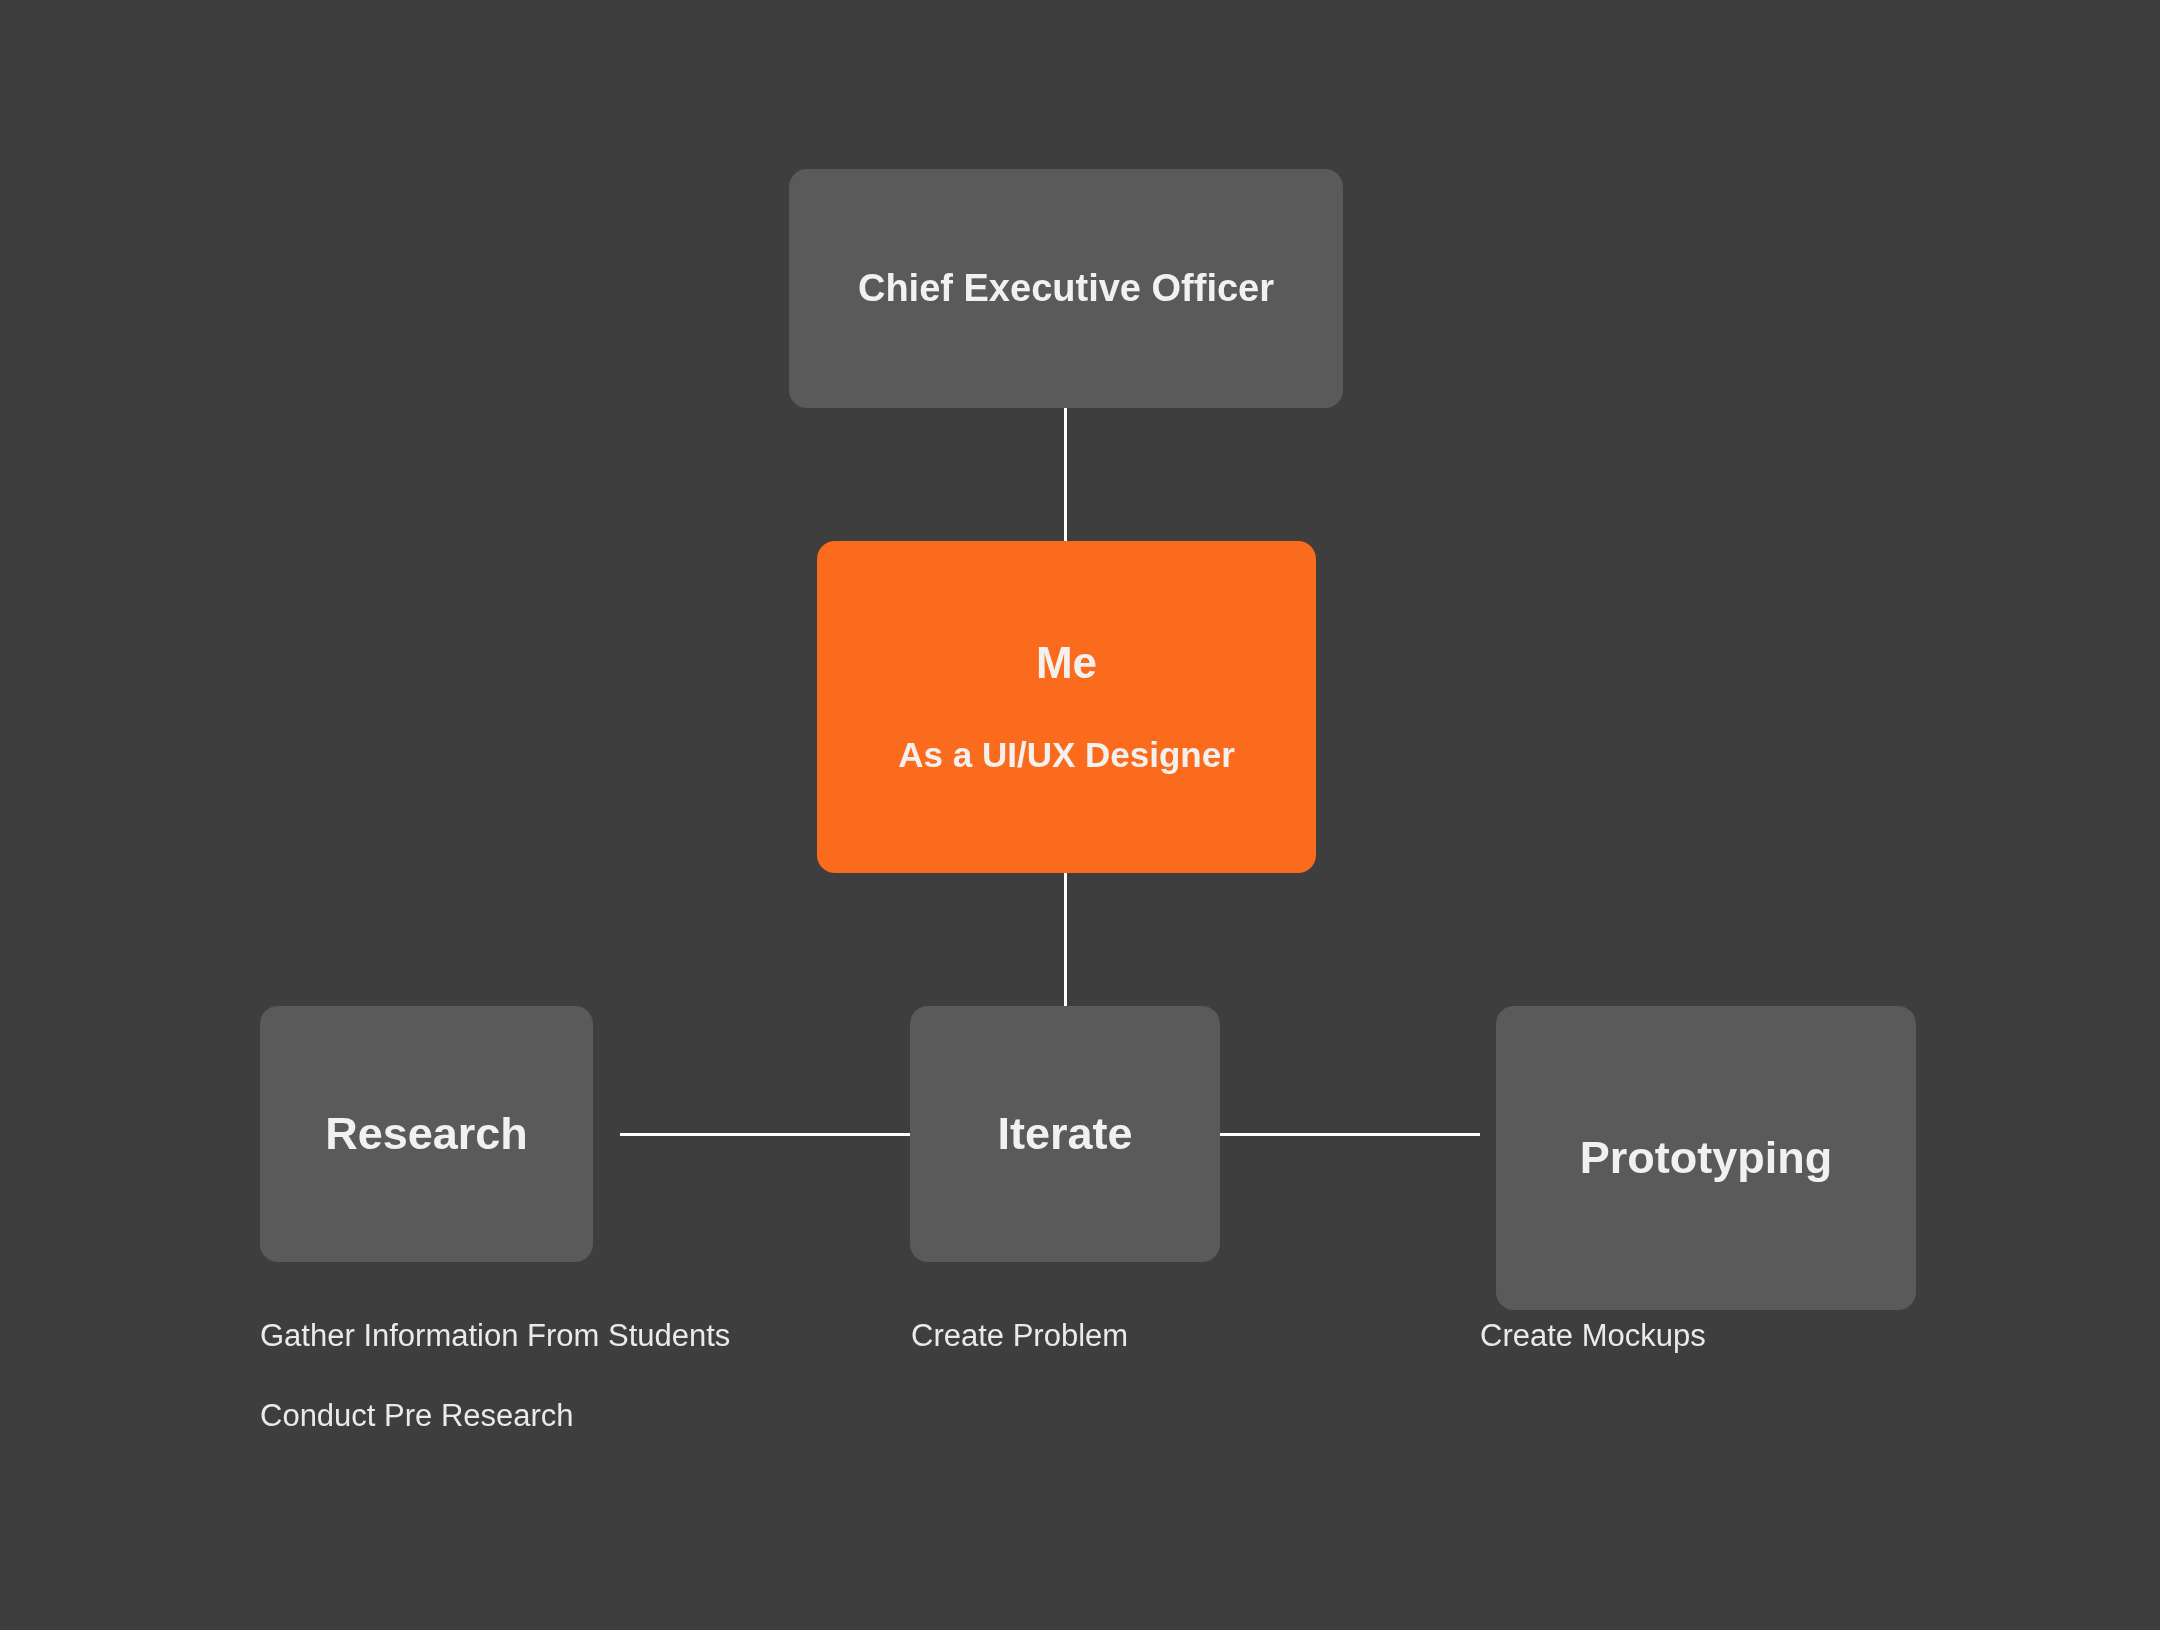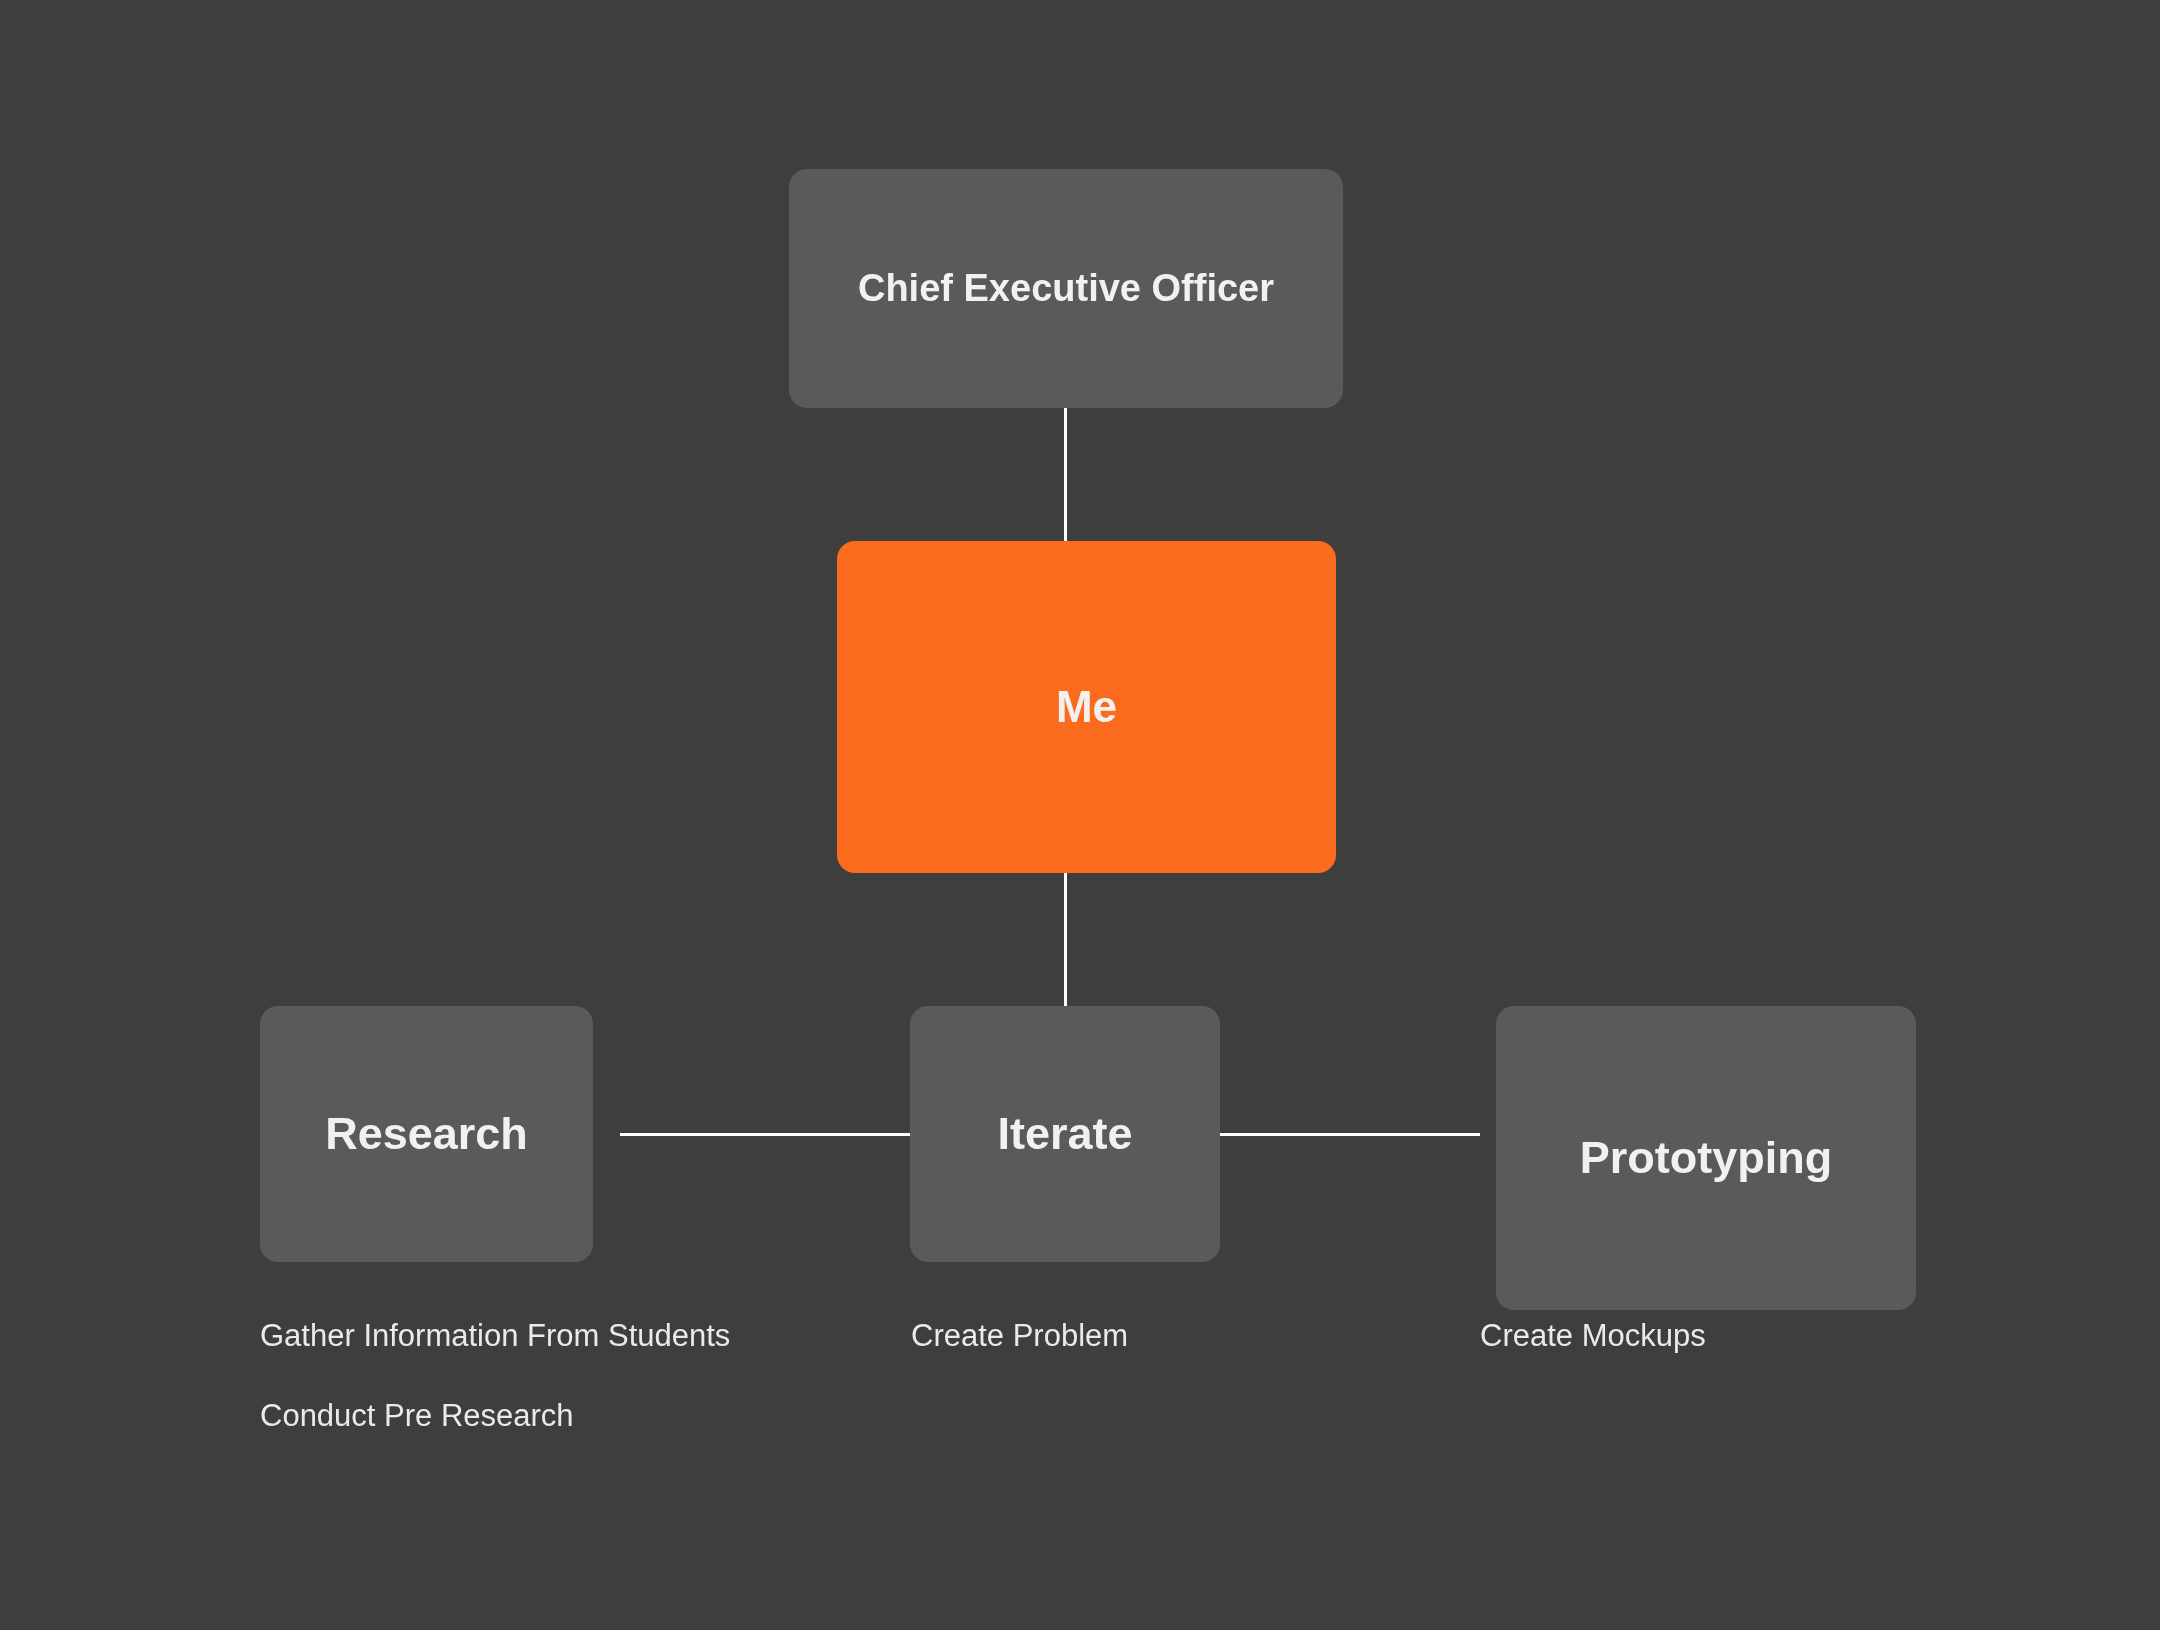--- a/index.html
+++ b/index.html
@@ -31,21 +31,20 @@
     line-height: 1.2;
   }
   .node-ceo    { left: 789px;  top: 169px;  width: 554px; height: 239px; }
   .node-ceo .title { font-size: 38px; }
 
   .node-me {
     left: 817px; top: 541px; width: 499px; height: 332px;
     background: var(--color-accent, #fa6b1d);
     flex-direction: column;
     gap: 40px;
-    margin-left: 20px;
   }
   .node-me .title    { font-size: 44px; line-height: 56px; }
   .node-me .subtitle { font-size: 35px; line-height: 48px; font-weight: bold; }
 
   .node-research    { left: 260px;  top: 1006px; width: 333px; height: 256px; }
   .node-iterate     { left: 910px;  top: 1006px; width: 310px; height: 256px; border-radius: 18px; }
   .node-prototyping { left: 1480px; top: 1006px; width: 420px; height: 304px; margin-left: 16px; }
   .node-research .title,
   .node-iterate .title,
   .node-prototyping .title { font-size: 45px; }
@@ -82,20 +81,21 @@
   <div class="connector v connector-me-iterate"></div>
   <div class="connector h connector-research-iterate"></div>
   <div class="connector h connector-iterate-prototyping"></div>
 
   <div class="node node-ceo">
     <span class="title">Chief Executive Officer</span>
   </div>
 
   <div class="node node-me">
     <span class="title">Me</span>
+    <span class="subtitle">As a UI/UX Designer</span>
   </div>
 
   <div class="node node-research">
     <span class="title">Research</span>
   </div>
 
   <div class="node node-iterate">
     <span class="title">Iterate</span>
   </div>
 

